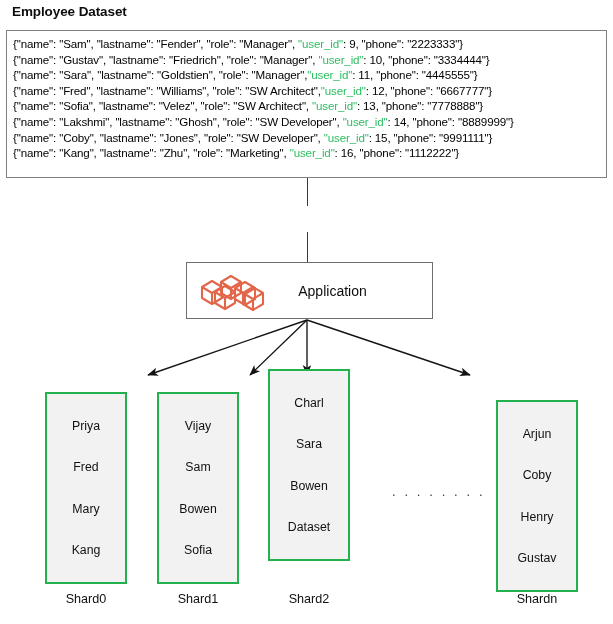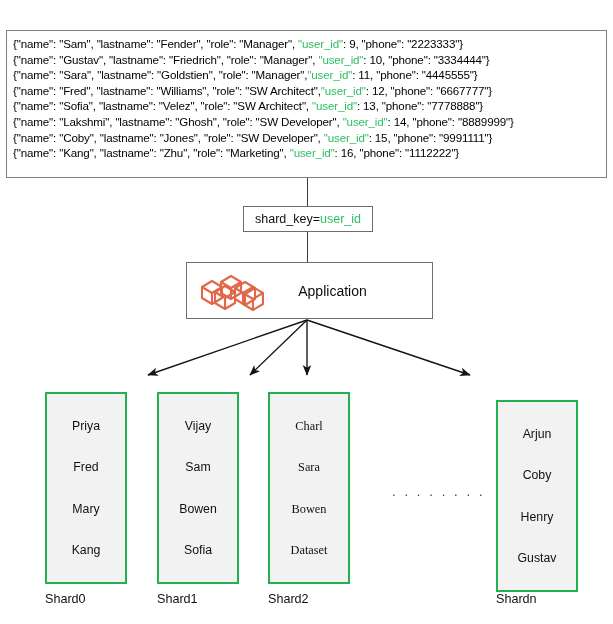--- a/index.html
+++ b/index.html
@@ -91,59 +91,56 @@
     align-items:center;
     padding:11px 0;
   }
   .shard-name{
     font-size:12.3px;color:#111111;
     text-align:center;line-height:1;
   }
   .shard-caption{
     position:absolute;
     width:82px;
-    text-align:left;
+    text-align:center;
     font-size:12.6px;
     color:#111111;
   }
 
   
   .ellipsis{
     position:absolute;left:392px;top:484px;
     width:66px;
     font-size:13px;letter-spacing:2.6px;
     color:#3a3a3a;
     white-space:nowrap;
   }
 </style>
 </head>
 <body>
 
 <div class="canvas">
 
+  <div class="title">Employee Dataset</div>
 
   <div class="dataset-box">
     <div class="json-lines">
         <div class="json-line"><span>{"name": "Sam", "lastname": "Fender", "role": "Manager", </span><span class="k-uid">"user_id"</span><span class="v-uid">: 9,  "phone": "2223333"}</span></div>
         <div class="json-line"><span>{"name": "Gustav", "lastname": "Friedrich", "role": "Manager", </span><span class="k-uid">"user_id"</span><span class="v-uid">: 10, "phone": "3334444"}</span></div>
         <div class="json-line"><span>{"name": "Sara", "lastname": "Goldstien", "role": "Manager",</span><span class="k-uid">"user_id"</span><span class="v-uid">: 11, "phone": "4445555"}</span></div>
         <div class="json-line"><span>{"name": "Fred", "lastname": "Williams", "role": "SW Architect",</span><span class="k-uid">"user_id"</span><span class="v-uid">: 12, "phone": "6667777"}</span></div>
         <div class="json-line"><span>{"name": "Sofia", "lastname": "Velez", "role": "SW Architect", </span><span class="k-uid">"user_id"</span><span class="v-uid">: 13, "phone": "7778888"}</span></div>
         <div class="json-line"><span>{"name": "Lakshmi", "lastname": "Ghosh", "role": "SW Developer", </span><span class="k-uid">"user_id"</span><span class="v-uid">: 14, "phone": "8889999"}</span></div>
         <div class="json-line"><span>{"name": "Coby", "lastname": "Jones", "role": "SW Developer", </span><span class="k-uid">"user_id"</span><span class="v-uid">: 15, "phone": "9991111"}</span></div>
         <div class="json-line"><span>{"name": "Kang", "lastname": "Zhu", "role": "Marketing", </span><span class="k-uid">"user_id"</span><span class="v-uid">: 16, "phone": "1112222"}</span></div>
       </div>
   </div>
 
   <div class="line-v" style="left:307px;top:178px;height:28px;"></div>
 
-  <div class="shardkey-box">
-    <span>shard_key=</span>
-      <span class="eqval">user_id</span>
-  </div>
 
   <div class="line-v" style="left:307px;top:232px;height:31px;"></div>
 
   <div class="app-box">
     <svg class="app-icon" viewBox="0 0 80 42">
       <g fill="none" stroke="#e2674a" stroke-width="2.1" stroke-linejoin="round">
 
         <path d="M3 16 L13 10 L23 16 L23 27 L13 33 L3 27 Z"></path>
         <path d="M3 16 L13 22 L23 16"></path>
         <path d="M13 22 L13 33"></path>
@@ -190,21 +187,21 @@
         <div class="shard-name">Kang</div>
       </div>
       <div class="shard-caption" style="left: 45px; top: 592px;">Shard0</div>
       <div class="shard" style="left: 157px; top: 392px;">
         <div class="shard-name">Vijay</div>
         <div class="shard-name">Sam</div>
         <div class="shard-name">Bowen</div>
         <div class="shard-name">Sofia</div>
       </div>
       <div class="shard-caption" style="left: 157px; top: 592px;">Shard1</div>
-      <div class="shard" style="left: 268px; top: 392px; font-family: Liberation Serif, serif;">
+      <div class="shard" style="left: 268px; top: 369px;">
         <div class="shard-name">Charl</div>
         <div class="shard-name">Sara</div>
         <div class="shard-name">Bowen</div>
         <div class="shard-name">Dataset</div>
       </div>
       <div class="shard-caption" style="left: 268px; top: 592px;">Shard2</div>
       <div class="shard" style="left: 496px; top: 400px;">
         <div class="shard-name">Arjun</div>
         <div class="shard-name">Coby</div>
         <div class="shard-name">Henry</div>

